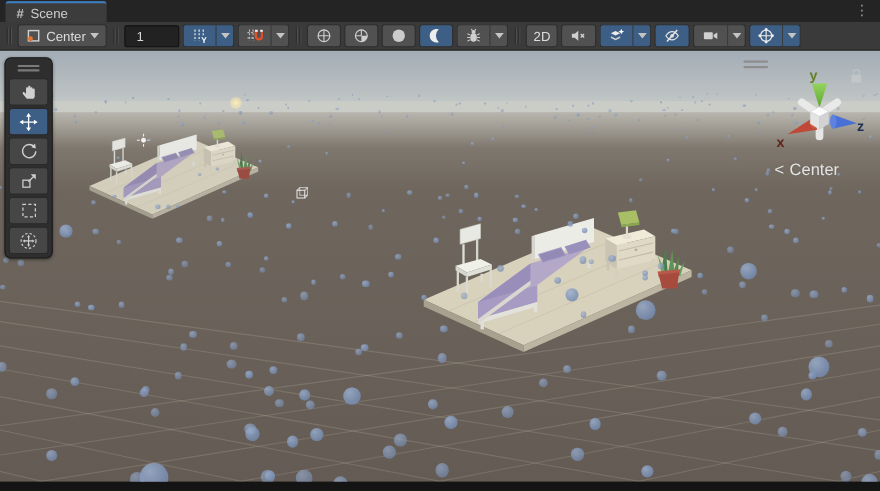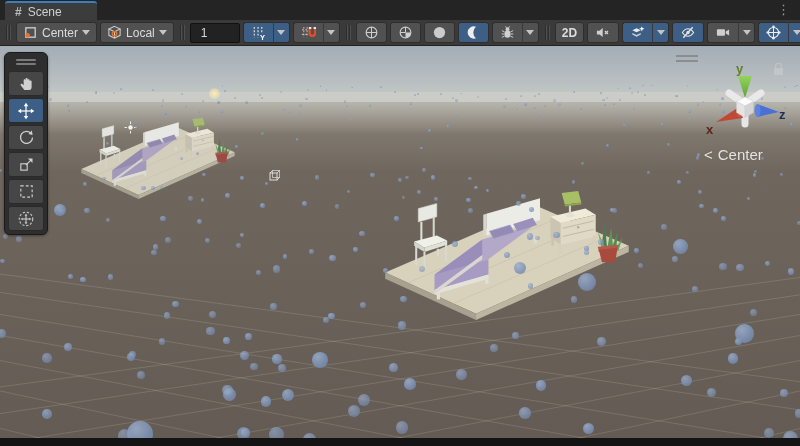--- a/index.html
+++ b/index.html
@@ -76,30 +76,20 @@
 
     <div class="tbtn">
       <svg width="15" height="15" viewBox="0 0 16 16">
         <rect x="3" y="3" width="10" height="10" fill="none" stroke="#cfcfcf" stroke-width="1.4"></rect>
         <circle cx="5" cy="11" r="2.4" fill="#e8742c"></circle>
       </svg>
       <span>Center</span>
       <span class="caret"></span>
     </div>
 
-    <div class="tbtn">
-      <svg width="15" height="15" viewBox="0 0 16 16">
-        <polygon points="8,1.5 14,4.3 8,7.1 2,4.3" fill="none" stroke="#cfcfcf" stroke-width="1.1"></polygon>
-        <polyline points="2,4.3 2,11 8,14 14,11 14,4.3" fill="none" stroke="#cfcfcf" stroke-width="1.1"></polyline>
-        <line x1="8" y1="7.1" x2="8" y2="14" stroke="#cfcfcf" stroke-width="1.1"></line>
-        <circle cx="8" cy="9.3" r="2.3" fill="none" stroke="#e8742c" stroke-width="1.5"></circle>
-      </svg>
-      <span>Local</span>
-      <span class="caret"></span>
-    </div>
 
     <div class="sep">
         <i></i>
         <i></i>
       </div>
 
     <input class="tinput" value="1" style="">
 
     <div class="split">
       <div class="tbtn icon-only on">
@@ -191,21 +181,21 @@
           <span class="caret"></span>
         </div>
     </div>
 
     <div class="sep">
         <i></i>
         <i></i>
       </div>
 
     <div class="tbtn">
-        <span style="font-weight:bold">2D</span>
+        <span style="font-weight:normal">2D</span>
       </div>
 
     <div class="tbtn icon-only">
       <svg width="16" height="15" viewBox="0 0 17 16">
         <polygon points="2,6 4.8,6 8.2,3.2 8.2,12.8 4.8,10 2,10" fill="#cfcfcf"></polygon>
         <g stroke="#cfcfcf" stroke-width="1.4">
             <line x1="10.6" y1="6.4" x2="13.8" y2="9.6"></line>
             <line x1="13.8" y1="6.4" x2="10.6" y2="9.6"></line>
           </g>
       </svg>

